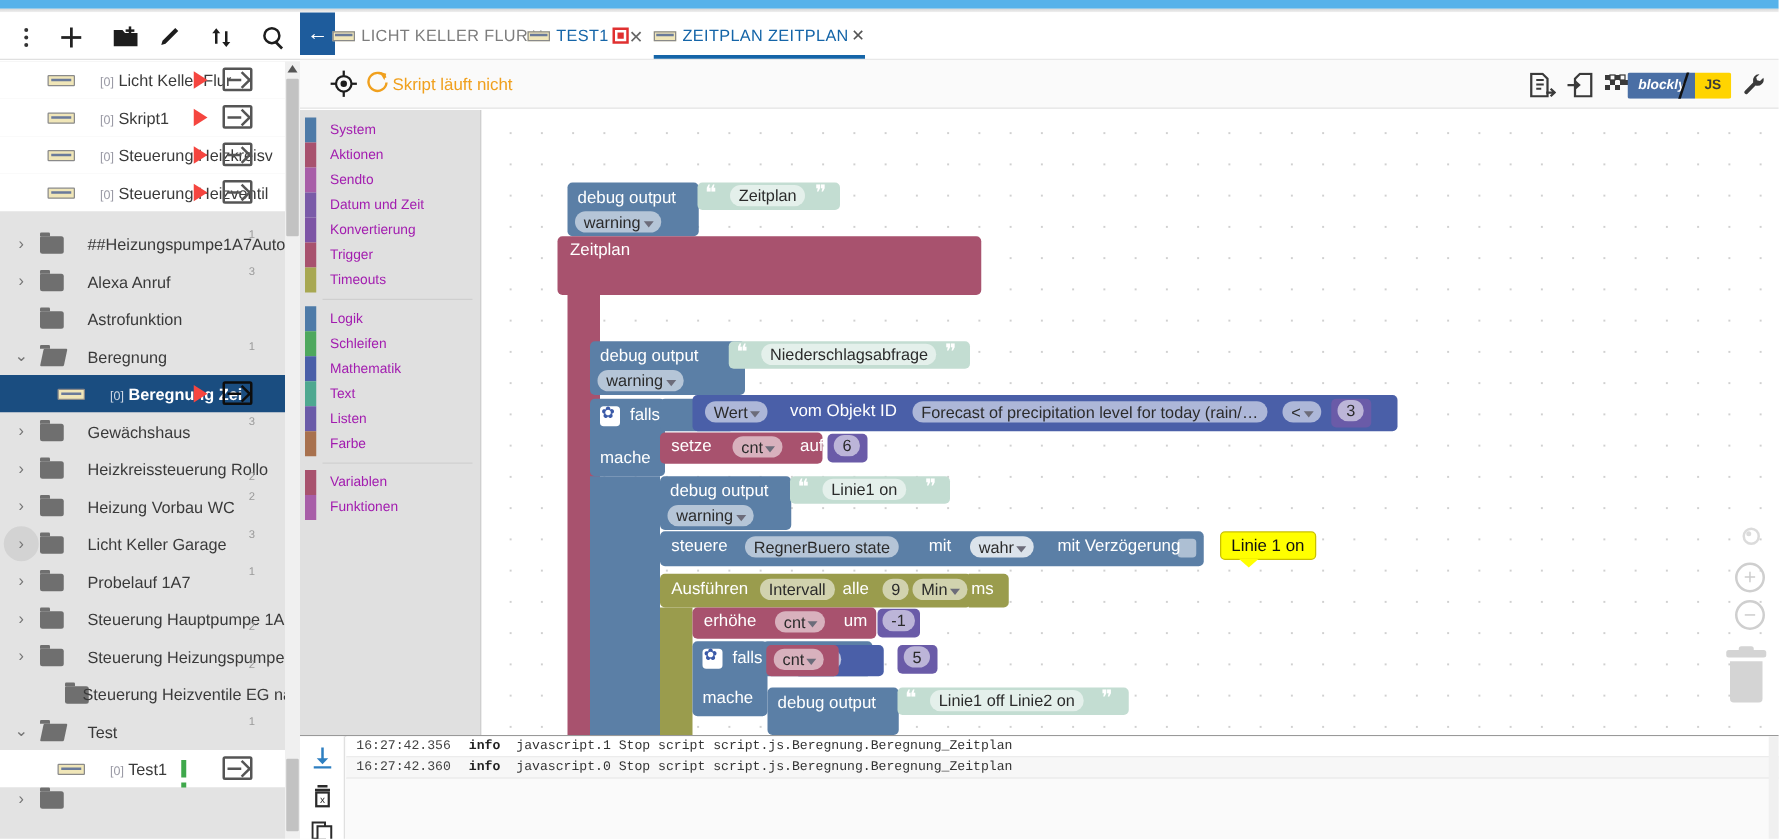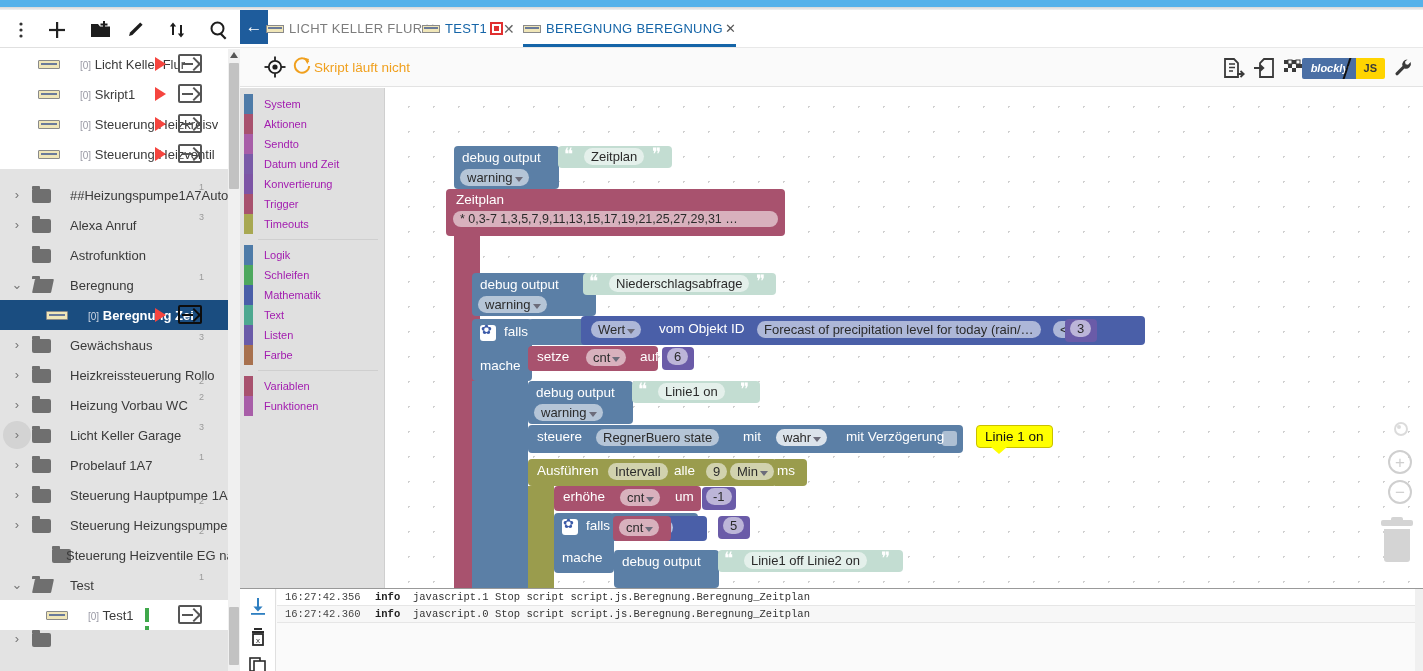--- a/index.html
+++ b/index.html
@@ -359,21 +359,21 @@
         <span class="tclose">✕</span>
       </div>
       <div class="tab blue" style="left:182px;">
         <span class="tico"></span>
         <span class="tlabel">TEST1</span>
         <span class="stopsq"></span>
       </div>
       <div class="tabx" style="left:263px;">✕</div>
       <div class="tab active" style="left:283px;">
         <span class="tico"></span>
-        <span class="tlabel">BEREGNUNG BEREGNUNG</span>
+        <span class="tlabel">ZEITPLAN ZEITPLAN</span>
         <span class="tclose">✕</span>
       </div>
     </div>
 
     <div class="subbar">
       <div class="sb-icon" style="left:24px;">
         <svg width="22" height="22" viewBox="0 0 22 22">
             <circle cx="11" cy="11" r="6.2" fill="none" stroke="#1d1d1d" stroke-width="1.8"></circle>
             <circle cx="11" cy="11" r="2.6" fill="#1d1d1d"></circle>
             <rect x="10.1" y="0.5" width="1.8" height="4" fill="#1d1d1d"></rect>
@@ -500,23 +500,20 @@
         <div style="position:absolute; left:6px; top:23px;"><span class="fielddd">warning</span></div>
       </div>
       <div class="blk" style="left:318px; top:58px; width:114px; height:22px; background:#c3ddd2;">
         <span style="position:absolute; left:6px; top:-2px; color:#fff; font-size:17px;">❝</span>
         <span class="field" style="position:absolute; left:26px; top:2px;">Zeitplan</span>
         <span style="position:absolute; left:94px; top:-2px; color:#fff; font-size:17px;">❞</span>
       </div>
 
       <div class="blk" style="left:206px; top:101px; width:339px; height:47px; background:#a8526e;">
         <div style="padding:3px 0 0 10px; font-size:13.5px;">Zeitplan</div>
-        <div style="position:absolute; left:7px; top:22px; right:7px;">
-            <span class="field" style="display:block; font-size:12.5px; white-space:nowrap; overflow:hidden;">* 0,3-7 1,3,5,7,9,11,13,15,17,19,21,25,27,29,31 …</span>
-          </div>
       </div>
 
       <div class="blk" style="left:214px; top:148px; width:26px; height:352px; background:#a8526e; border-radius:0;"></div>
 
 
       <div class="blk" style="left:232px; top:185px; width:124px; height:43px; background:#5b7fa6;">
         <div style="padding:4px 0 0 8px;">debug output</div>
         <div style="position:absolute; left:6px; top:23px;"><span class="fielddd">warning</span></div>
       </div>
       <div class="blk" style="left:343px; top:185px; width:193px; height:22px; background:#c3ddd2;">
@@ -525,21 +522,21 @@
         <span style="position:absolute; left:173px; top:-2px; color:#fff; font-size:17px;">❞</span>
       </div>
 
       <div class="blk" style="left:232px; top:231px; width:60px; height:62px; background:#5b7fa6;">
         <span class="mutator" style="position:absolute; left:8px; top:6px;"></span>
         <span style="position:absolute; left:32px; top:5px;">falls</span>
         <span style="position:absolute; left:8px; top:39px;">mache</span>
       </div>
       <div class="blk" style="left:288px; top:231px; width:60px; height:26px; background:#5b7fa6;"></div>
 
-      <div class="blk" style="left:341px; top:228px; width:564px; height:29px; background:#4a5fa8;">
+      <div class="blk" style="left:314px; top:228px; width:564px; height:29px; background:#4a5fa8;">
         <span class="fielddd" style="position:absolute; left:10px; top:5px;">Wert</span>
         <span style="position:absolute; left:78px; top:5px; color:#fff;">vom Objekt ID</span>
         <span class="field" style="position:absolute; left:176px; top:5px; max-width:285px; overflow:hidden; white-space:nowrap;">Forecast of precipitation level for today (rain/…</span>
         <span class="fielddd" style="position:absolute; left:472px; top:5px;">&lt;</span>
       </div>
       <div class="blk" style="left:825px; top:231px; width:32px; height:23px; background:#6a5ba8;">
         <span class="field" style="position:absolute; left:5px; top:1px;">3</span>
       </div>
 
       <div class="blk" style="left:288px; top:258px; width:130px; height:25px; background:#a8526e;">

